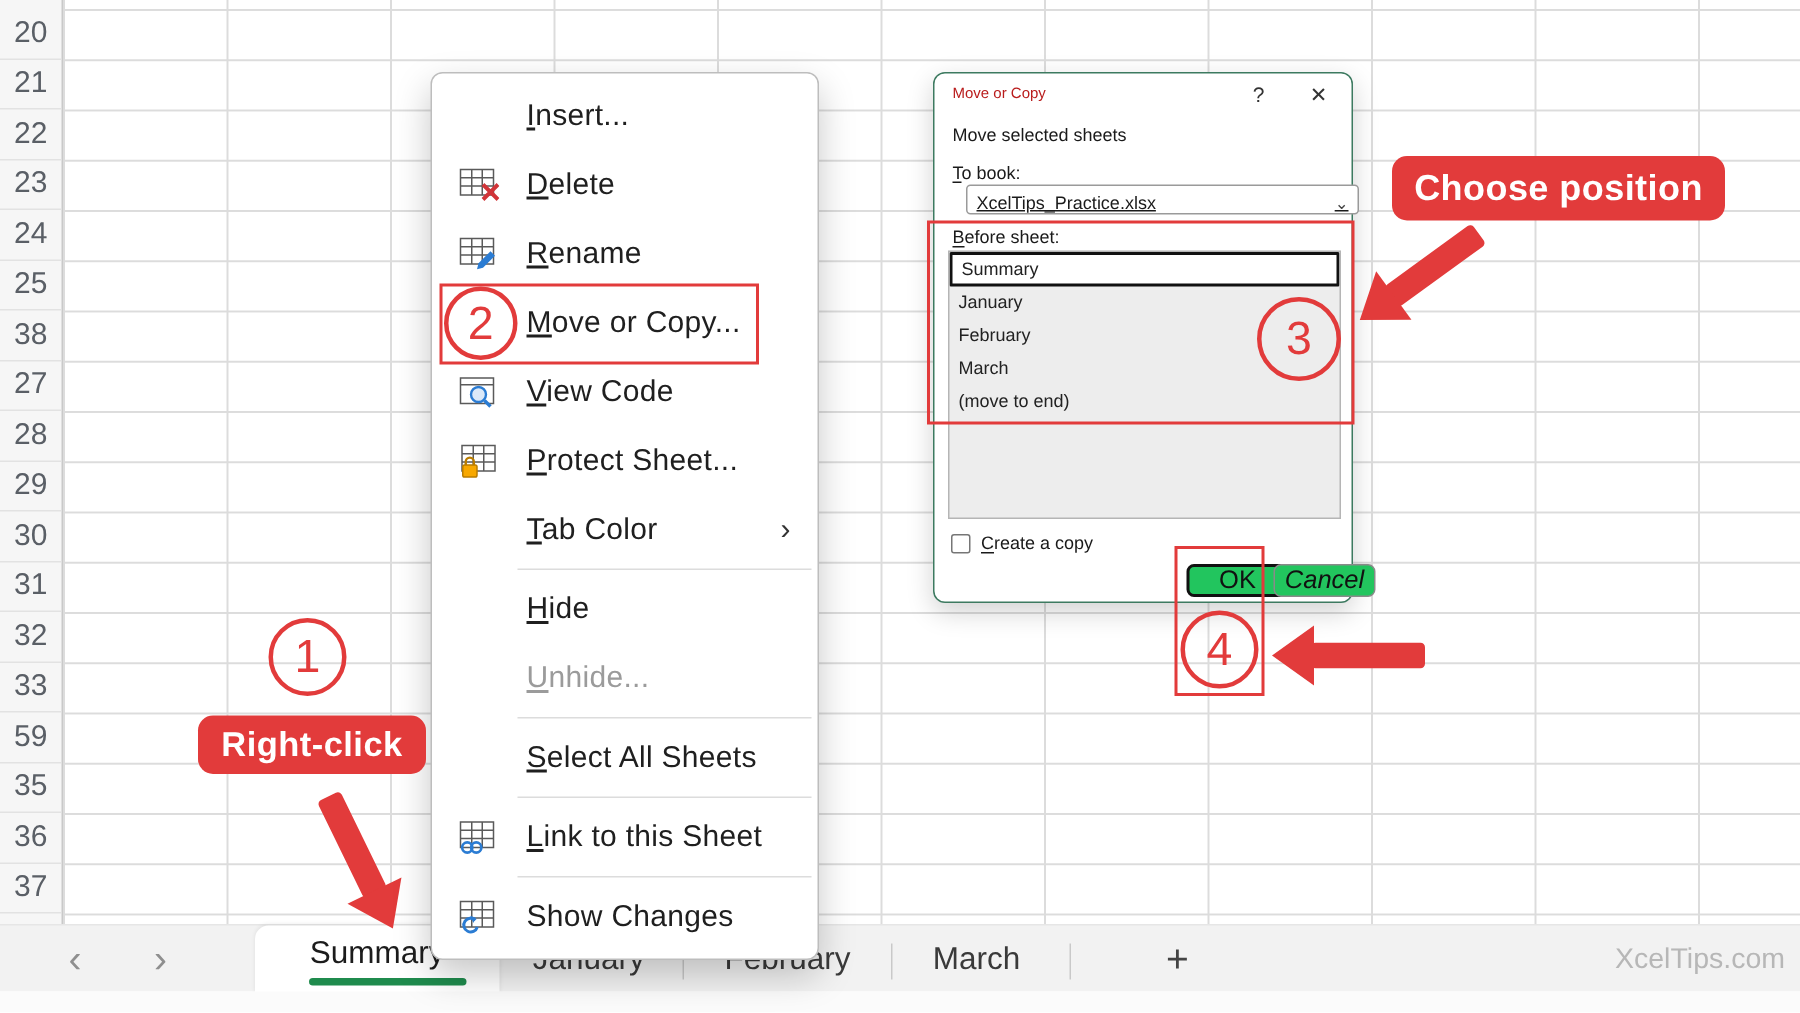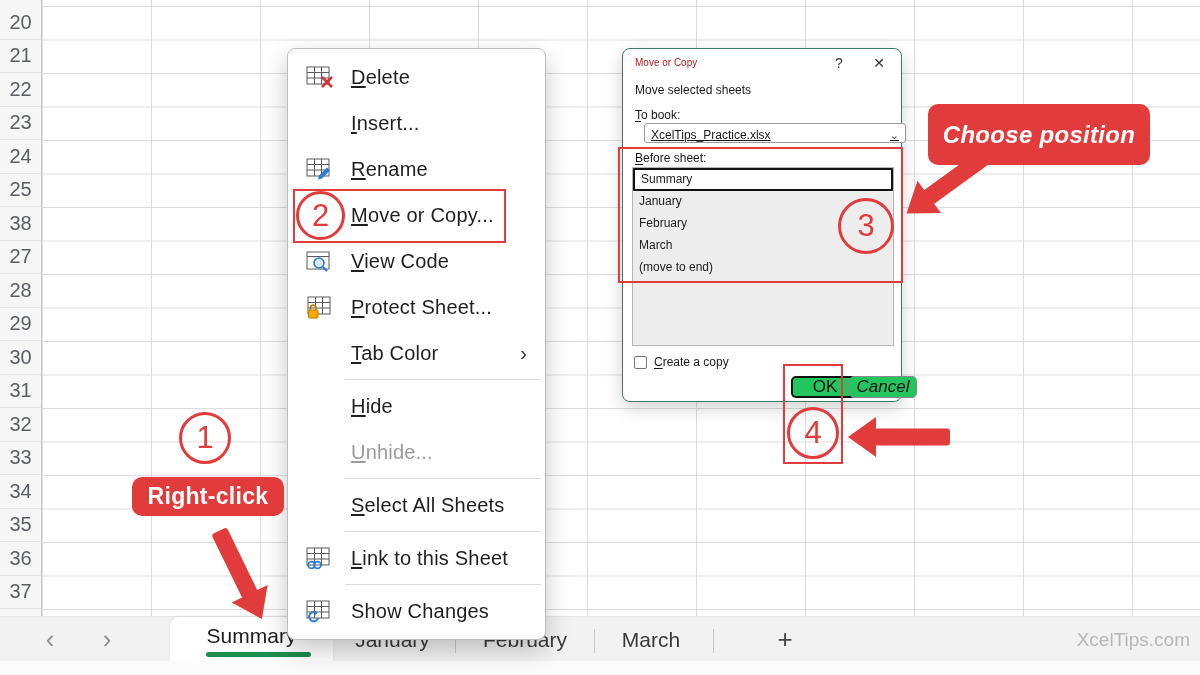--- a/index.html
+++ b/index.html
@@ -73,21 +73,21 @@
   #tab-february { left:460px; width:130px; }
   #tab-march { left:596px; width:110px; }
   #tab-add { left:765px; width:40px; font-size:26px; color:#444; }
   .tabdiv { position:absolute; top:12px; height:24px; width:1px; background:#c9c9c9; }
   #watermark { position:absolute; left:1060px; top:0; width:130px; height:45px; display:flex;
     align-items:center; justify-content:flex-end; font-size:19px; color:#b7b7b7; }
   #bottomstrip { position:absolute; left:0; top:661px; width:1200px; height:14px; background:#fbfbfb; z-index:2; }
   .badge { position:absolute; z-index:7; background:#e23b3b; color:#fff; border-radius:10px;
     display:flex; align-items:center; justify-content:center; font-weight:600; letter-spacing:.3px; }
   #badge-rightclick { left:132px; top:477px; width:152px; height:39px; font-size:23px; }
-  #badge-chooseposition { left:928px; top:104px; width:222px; height:61px; font-size:24px;font-style:italic; }
+  #badge-chooseposition { left:928px; top:104px; width:222px; height:43px; font-size:24px; }
   .stepcircle { position:absolute; z-index:8; width:52px; height:52px; border:3.5px solid #e23b3b;
     border-radius:50%; display:flex; align-items:center; justify-content:center;
     font-size:31px; color:#e23b3b; font-weight:500; background:transparent; }
   #circle1 { left:179px; top:412px; }
   #circle2 { left:296px; top:191px; width:49px; height:49px; }
   #circle3 { left:838px; top:198px; width:56px; height:56px; }
   #circle4 { left:787px; top:407px; }
   .redbox { position:absolute; border:2.5px solid #e23b3b; z-index:6; }
   #redbox2 { left:293px; top:189px; width:213px; height:54px; }
   #redbox3 { left:618px; top:147px; width:285px; height:136px; }
@@ -120,21 +120,21 @@
         <div class="rownum">24</div>
         <div class="rownum">25</div>
         <div class="rownum">38</div>
         <div class="rownum">27</div>
         <div class="rownum">28</div>
         <div class="rownum">29</div>
         <div class="rownum">30</div>
         <div class="rownum">31</div>
         <div class="rownum">32</div>
         <div class="rownum">33</div>
-        <div class="rownum">34</div>
+        <div class="rownum">59</div>
         <div class="rownum">35</div>
         <div class="rownum">36</div>
         <div class="rownum">37</div>
       </div>
   </div>
 
   <div id="tabbar">
     <div class="navarrow" id="nav-prev">‹</div>
     <div class="navarrow" id="nav-next">›</div>
     <div class="tab" id="tab-january">January</div>
@@ -179,32 +179,32 @@
     <div id="dlg-chkrow">
       <div id="dlg-chk"></div>
       <span><u>C</u>reate a copy</span>
     </div>
     <div class="dlg-btn" id="btn-ok">OK</div>
     <div class="dlg-btn" id="btn-cancel">Cancel</div>
   </div>
 
   <div id="ctxmenu">
     <div class="mi">
+      <span class="mi-icon"></span>
+      <span class="mi-label"><u>I</u>nsert...</span>
+    </div>
+    <div class="mi">
       <span class="mi-icon">
         <svg width="27" height="23" viewBox="0 0 27 23">
             <rect x="1" y="1" width="22" height="17" fill="#fff" stroke="#5a5a5a"></rect>
             <path d="M1 6.5H23M1 12H23M8.5 1V18M15.5 1V18" stroke="#5a5a5a" fill="none"></path>
             <path d="M16 11 L26 21 M26 11 L16 21" stroke="#d13438" stroke-width="2.6" fill="none"></path>
           </svg>
       </span>
       <span class="mi-label"><u>D</u>elete</span>
-    </div>
-    <div class="mi">
-      <span class="mi-icon"></span>
-      <span class="mi-label"><u>I</u>nsert...</span>
     </div>
     <div class="mi">
       <span class="mi-icon">
         <svg width="27" height="23" viewBox="0 0 27 23">
             <rect x="1" y="1" width="22" height="17" fill="#fff" stroke="#5a5a5a"></rect>
             <path d="M1 6.5H23M1 12H23M8.5 1V18M15.5 1V18" stroke="#5a5a5a" fill="none"></path>
             <path d="M12 21.5 l1-4 8-8 3 3 -8 8 z" fill="#2b7cd3"></path>
           </svg>
       </span>
       <span class="mi-label"><u>R</u>ename</span>

